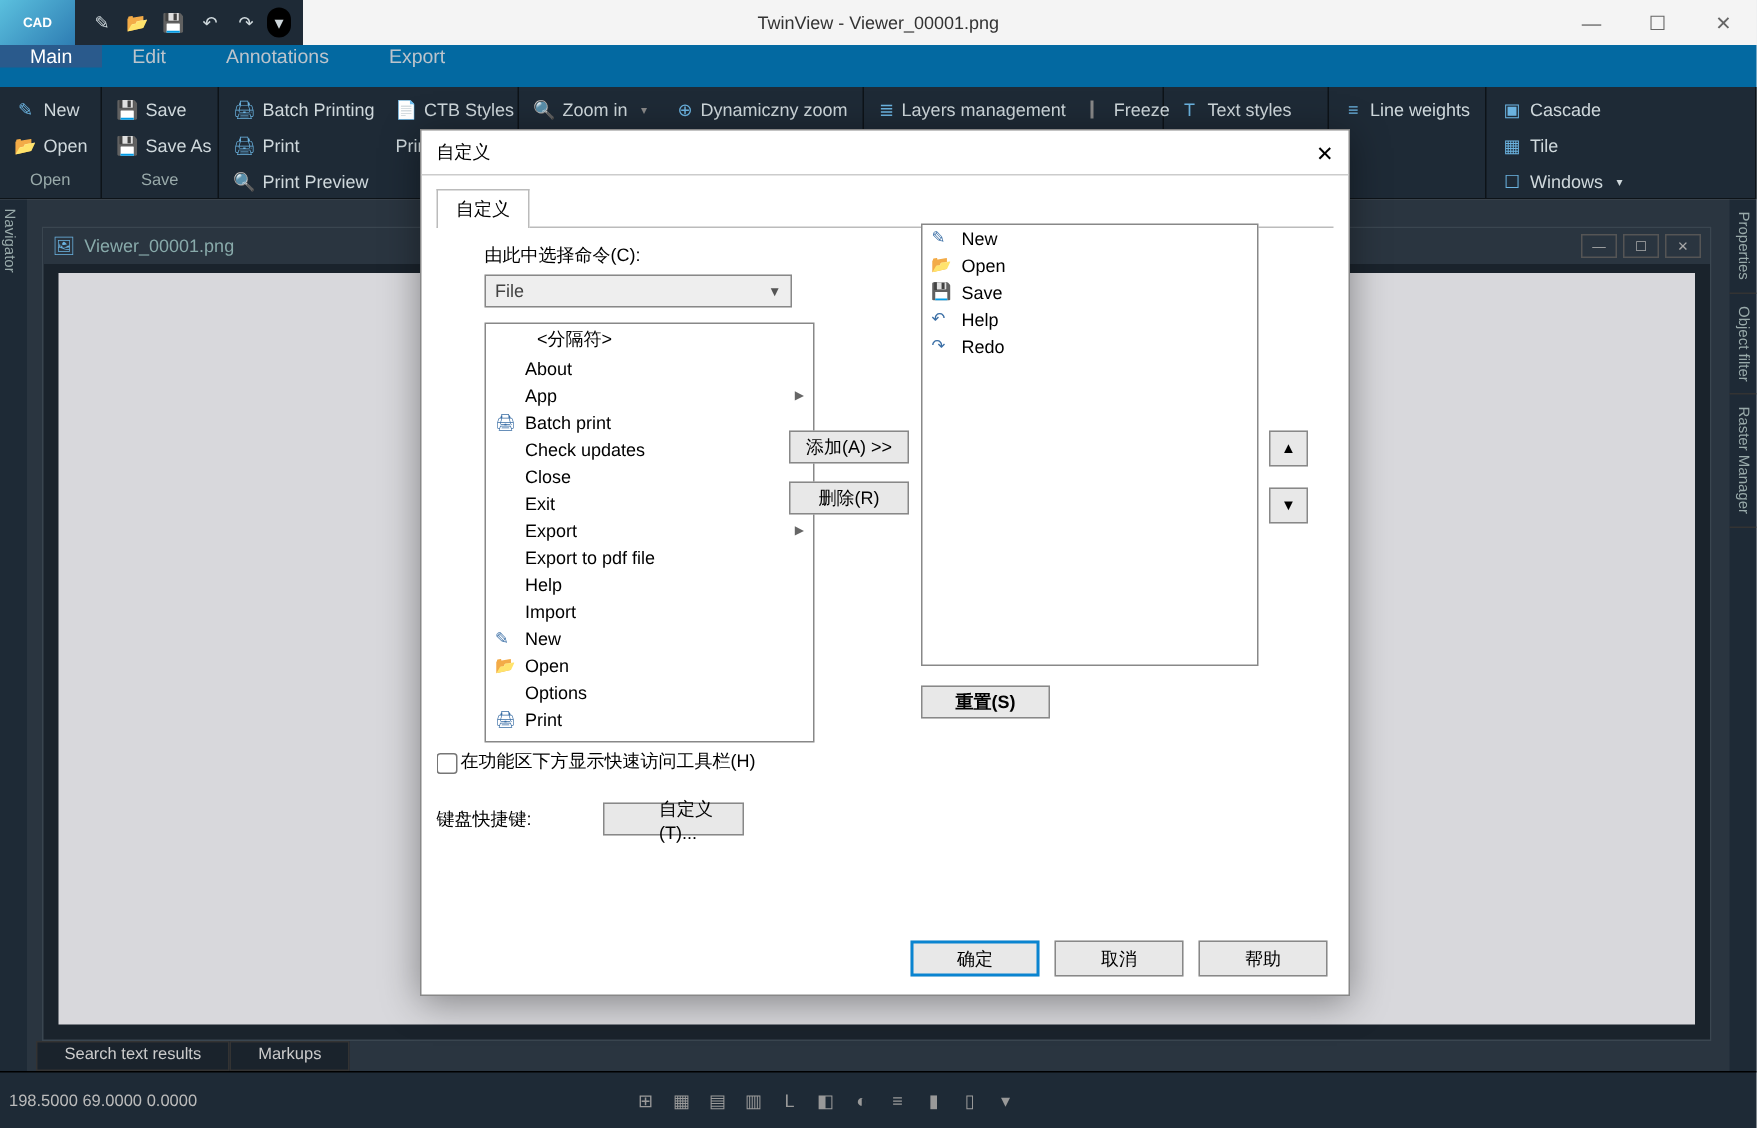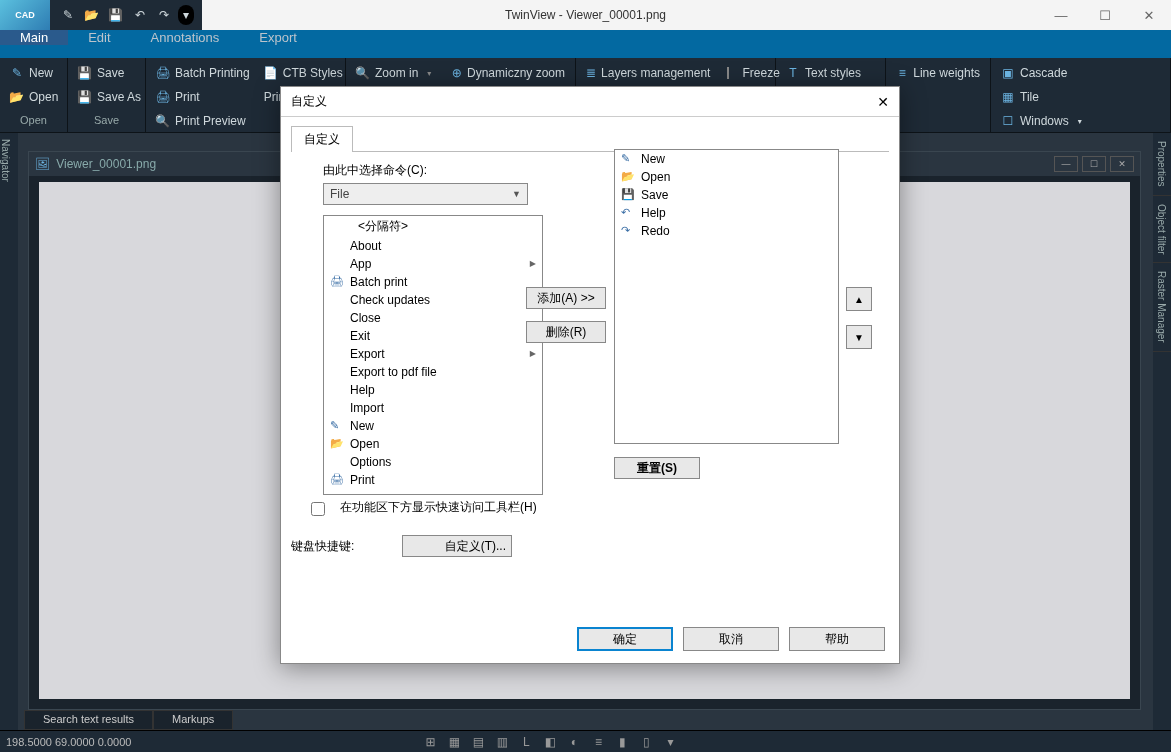--- a/index.html
+++ b/index.html
@@ -25,21 +25,21 @@
 .leftrail { position:absolute; left:0; top:0; width:18px; height:100%; background:#1e2a36; color:#9aa; writing-mode:vertical-lr; font-size:10px; padding-top:6px; }
 .rightrail { position:absolute; right:0; top:0; width:18px; height:100%; background:#1e2a36; color:#9aa; display:flex; flex-direction:column; }
 .rightrail div { writing-mode:vertical-lr; font-size:10px; padding:8px 3px; border-bottom:1px solid #333; }
 .doc { position:absolute; left:28px; top:18px; right:30px; bottom:20px; background:#1a232c; border:1px solid #3a4650; }
 .doc-hdr { height:24px; background:#2a3540; display:flex; align-items:center; padding:0 6px; gap:6px; color:#8aa; font-size:12px; }
 .doc-hdr .winctl { margin-left:auto; display:flex; gap:4px; }
 .doc-hdr .winctl span { width:24px; height:16px; border:1px solid #555; display:flex; align-items:center; justify-content:center; font-size:9px; color:#aaa; }
 .canvas { position:absolute; left:10px; top:30px; right:10px; bottom:10px; background:#d8d8dc; }
 .tabstrip { position:absolute; left:24px; bottom:0; height:20px; display:flex; }
 .tabstrip .t { padding:2px 18px; background:#1a232c; color:#ccc; font-size:11px; border:1px solid #333; }
-.status { height:22px; background:#1e2a36; color:#bbb; display:flex; align-items:center; font-size:11px; padding:0 6px; gap:10px; border-top:1px solid #000; }
+.status { height:38px; background:#1e2a36; color:#bbb; display:flex; align-items:center; font-size:11px; padding:0 6px; gap:10px; border-top:1px solid #000; }
 .status .icos { margin-left:auto; display:flex; gap:6px; }
 .status .icos span { width:18px; height:16px; display:inline-flex; align-items:center; justify-content:center; color:#999; font-size:12px; }
 
 
 .dlg { position:absolute; left:280px; top:86px; width:620px; height:578px; background:#fff; border:1px solid #888; box-shadow:0 4px 24px rgba(0,0,0,.4); display:flex; flex-direction:column; z-index:100; }
 .dlg-title { height:30px; display:flex; align-items:center; padding:0 10px; font-size:12px; border-bottom:1px solid #ccc; }
 .dlg-title .x { margin-left:auto; font-size:14px; cursor:pointer; }
 .dlg-body { flex:1; padding:8px 10px 0; position:relative; }
 .dlg-tabs { display:flex; border-bottom:1px solid #bbb; }
 .dlg-tab { padding:4px 12px; border:1px solid #bbb; border-bottom:none; background:#fff; font-size:12px; position:relative; top:1px; }
@@ -53,25 +53,25 @@
 .listbox .item.indent { padding-left:34px; }
 .listbox .item .sub { position:absolute; right:6px; top:4px; font-size:8px; color:#666; }
 .qlist { position:absolute; left:333px; top:32px; width:225px; height:295px; border:1px solid #888; background:#fff; font-size:12px; }
 .qlist .item { padding:2px 8px 2px 26px; position:relative; }
 .qlist .item .ic { position:absolute; left:6px; top:2px; font-size:11px; color:#3a6ea5; }
 .midbtns { position:absolute; left:245px; top:170px; display:flex; flex-direction:column; gap:12px; }
 .pushbtn { width:80px; height:22px; border:1px solid #888; background:#e8e8e8; font-size:12px; display:flex; align-items:center; justify-content:center; cursor:pointer; }
 .updown { position:absolute; left:565px; top:170px; display:flex; flex-direction:column; gap:14px; }
 .sqbtn { width:26px; height:24px; border:1px solid #888; background:#e8e8e8; display:flex; align-items:center; justify-content:center; font-size:10px; }
 .below { position:absolute; left:10px; top:382px; }
-.chk { display:flex; align-items:flex-end; gap:15px; font-size:12px;margin-left:20px; }
+.chk { display:flex; align-items:flex-end; gap:2px; font-size:12px; }
 .chk input { width:14px; height:14px; }
 .kb-row { position:absolute; left:10px; top:418px; display:flex; align-items:center; gap:48px; }
 .dlg-btns { height:48px; border-top:0; display:flex; justify-content:flex-end; align-items:center; gap:10px; padding:0 14px; }
-.mainbtn { width:96px; height:24px; border:1px solid #888; background:#e8e8e8; font-size:12px; display:flex; align-items:center; justify-content:center; }
+.mainbtn { width:86px; height:24px; border:1px solid #888; background:#e8e8e8; font-size:12px; display:flex; align-items:center; justify-content:center; }
 .mainbtn.primary { border:2px solid #0a84d0; }
 .wm { position:absolute; right:8px; bottom:30px; font-size:34px; color:rgba(255,255,255,.1); font-style:italic; font-weight:bold; pointer-events:none; }
 </style>
 </head>
 <body>
 
 <div class="win">
 
   <div class="titlebar">
     <div class="logo">CAD</div>
@@ -312,21 +312,21 @@
 
       <div class="below">
         <label class="chk">
           <input type="checkbox" style="">
           <span>在功能区下方显示快速访问工具栏(H)</span>
         </label>
       </div>
 
       <div class="kb-row">
         <span>键盘快捷键:</span>
-        <div class="pushbtn" style="width:110px;padding-left:36px;">自定义(T)...</div>
+        <div class="pushbtn" style="width:94px;padding-left:36px;">自定义(T)...</div>
       </div>
     </div>
     <div class="dlg-btns">
       <div class="mainbtn primary">确定</div>
       <div class="mainbtn">取消</div>
       <div class="mainbtn">帮助</div>
     </div>
   </div>
 
 </div>

